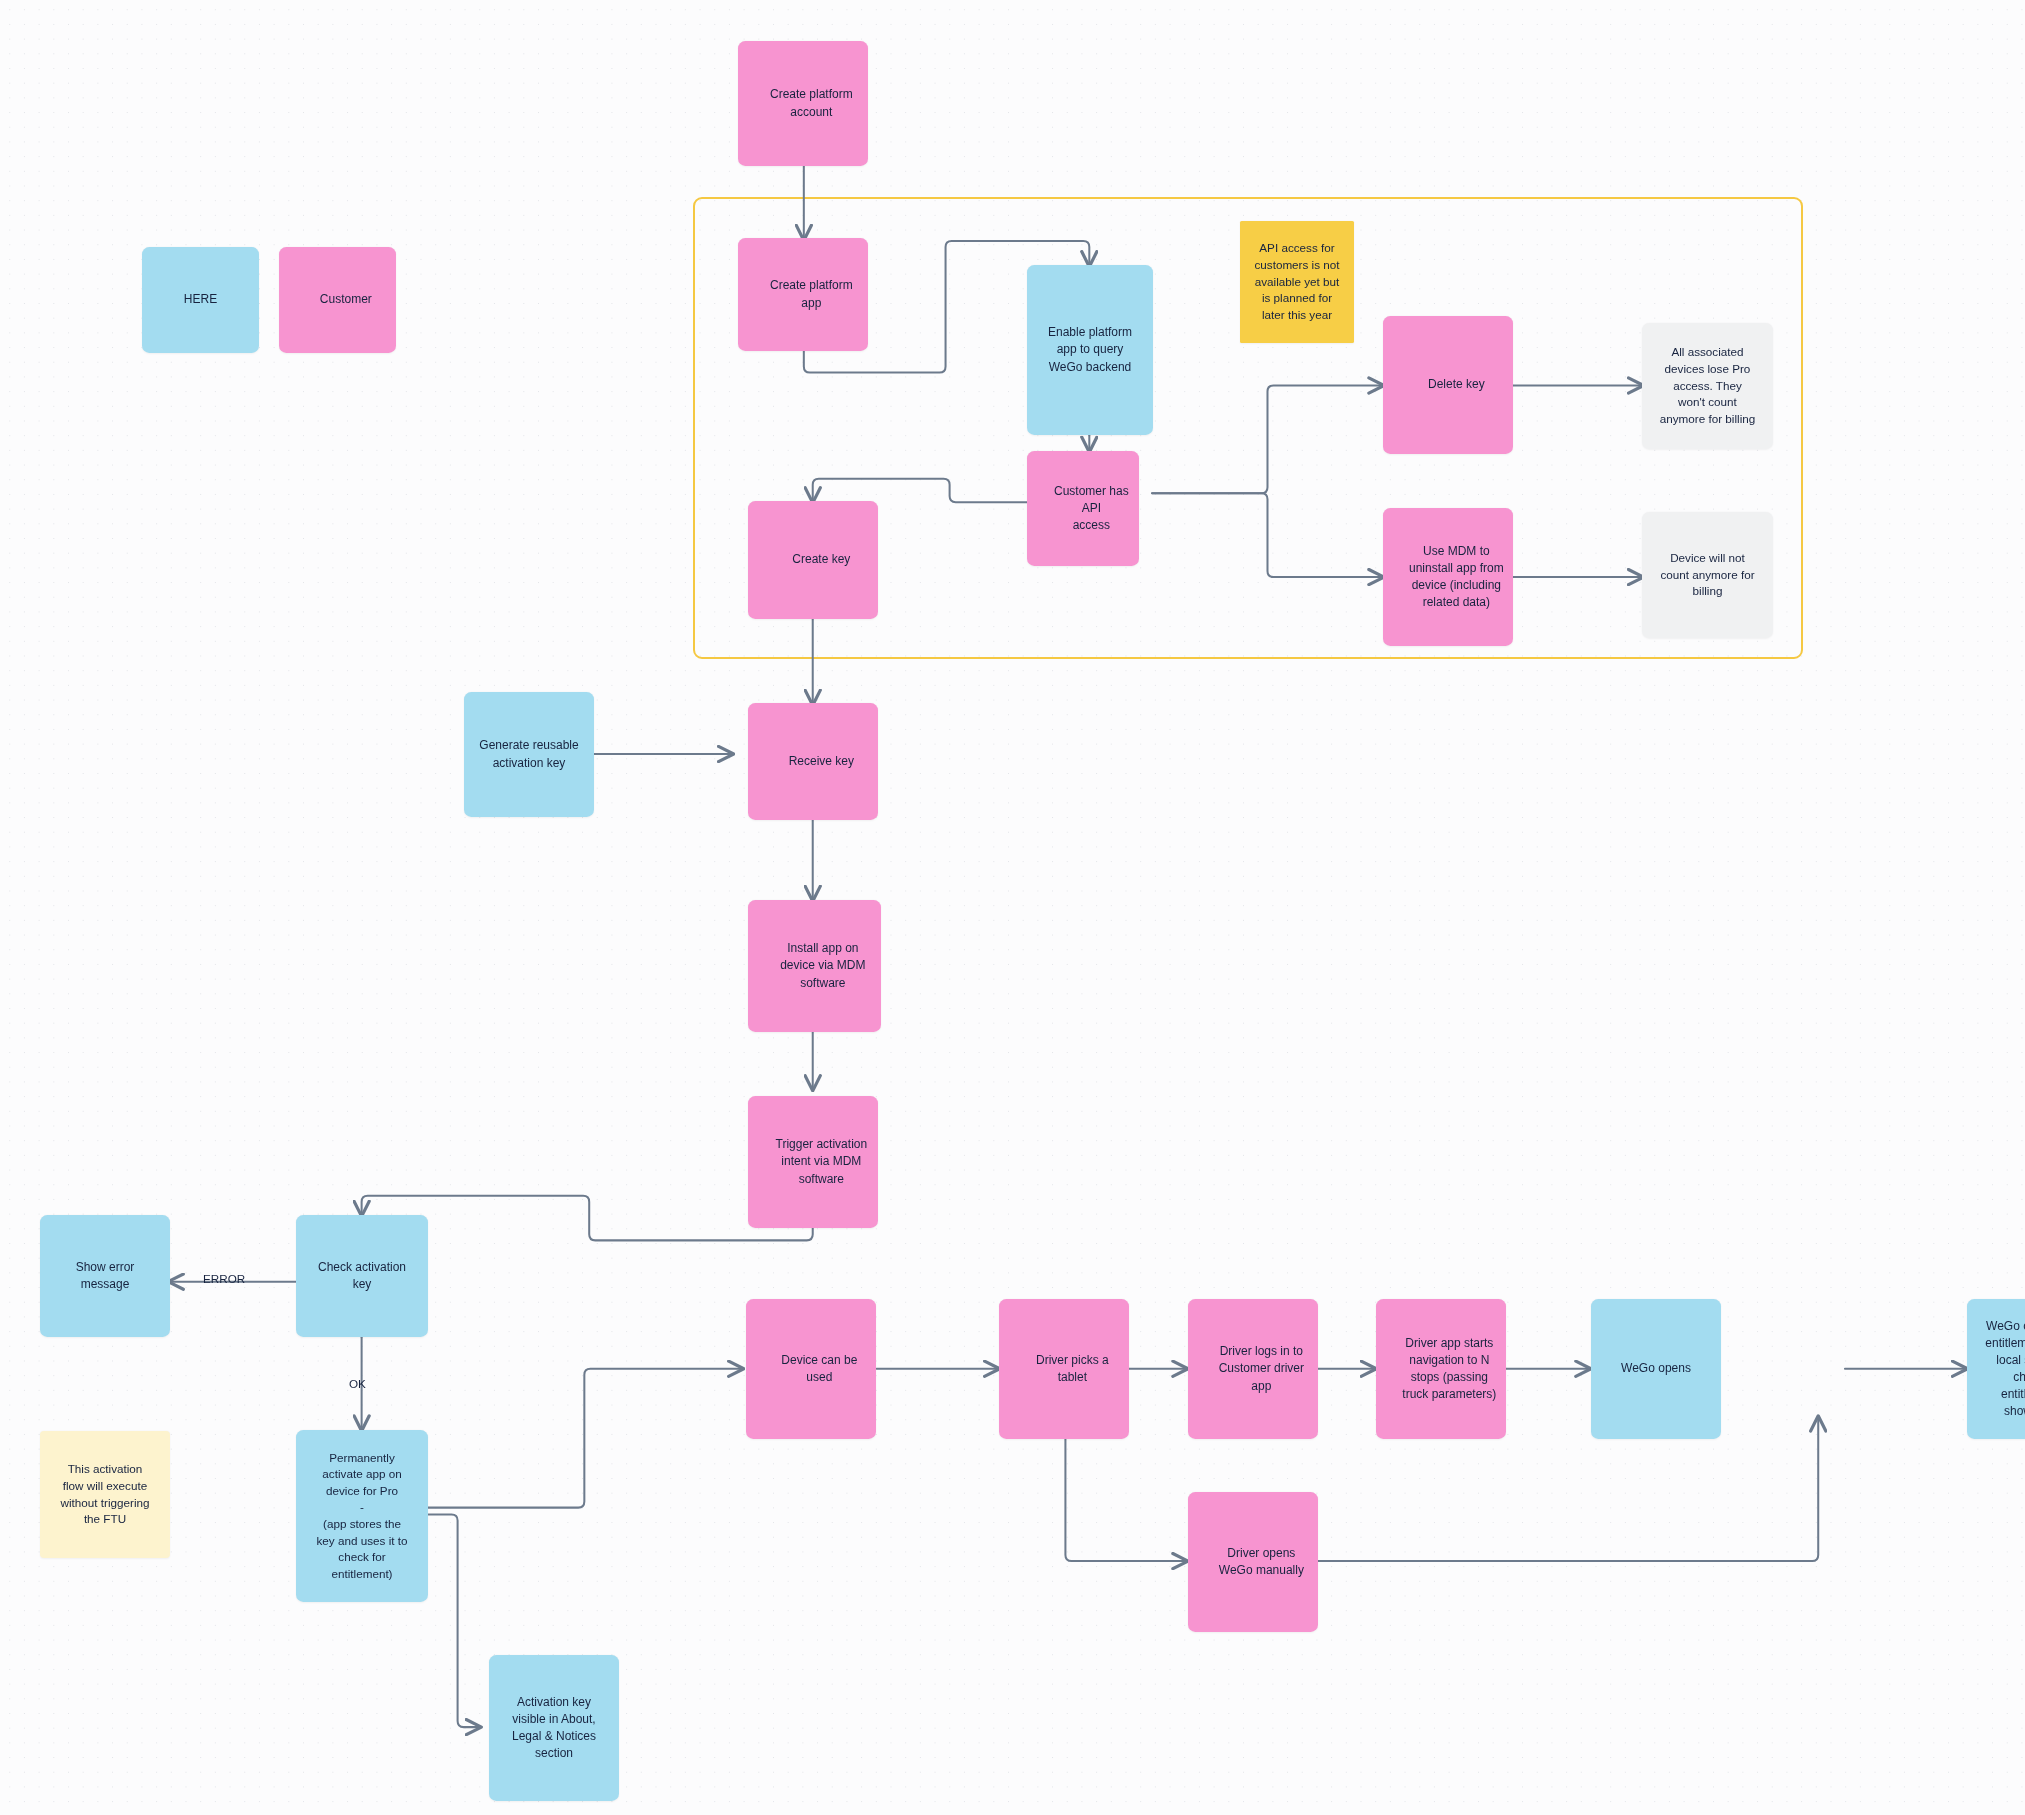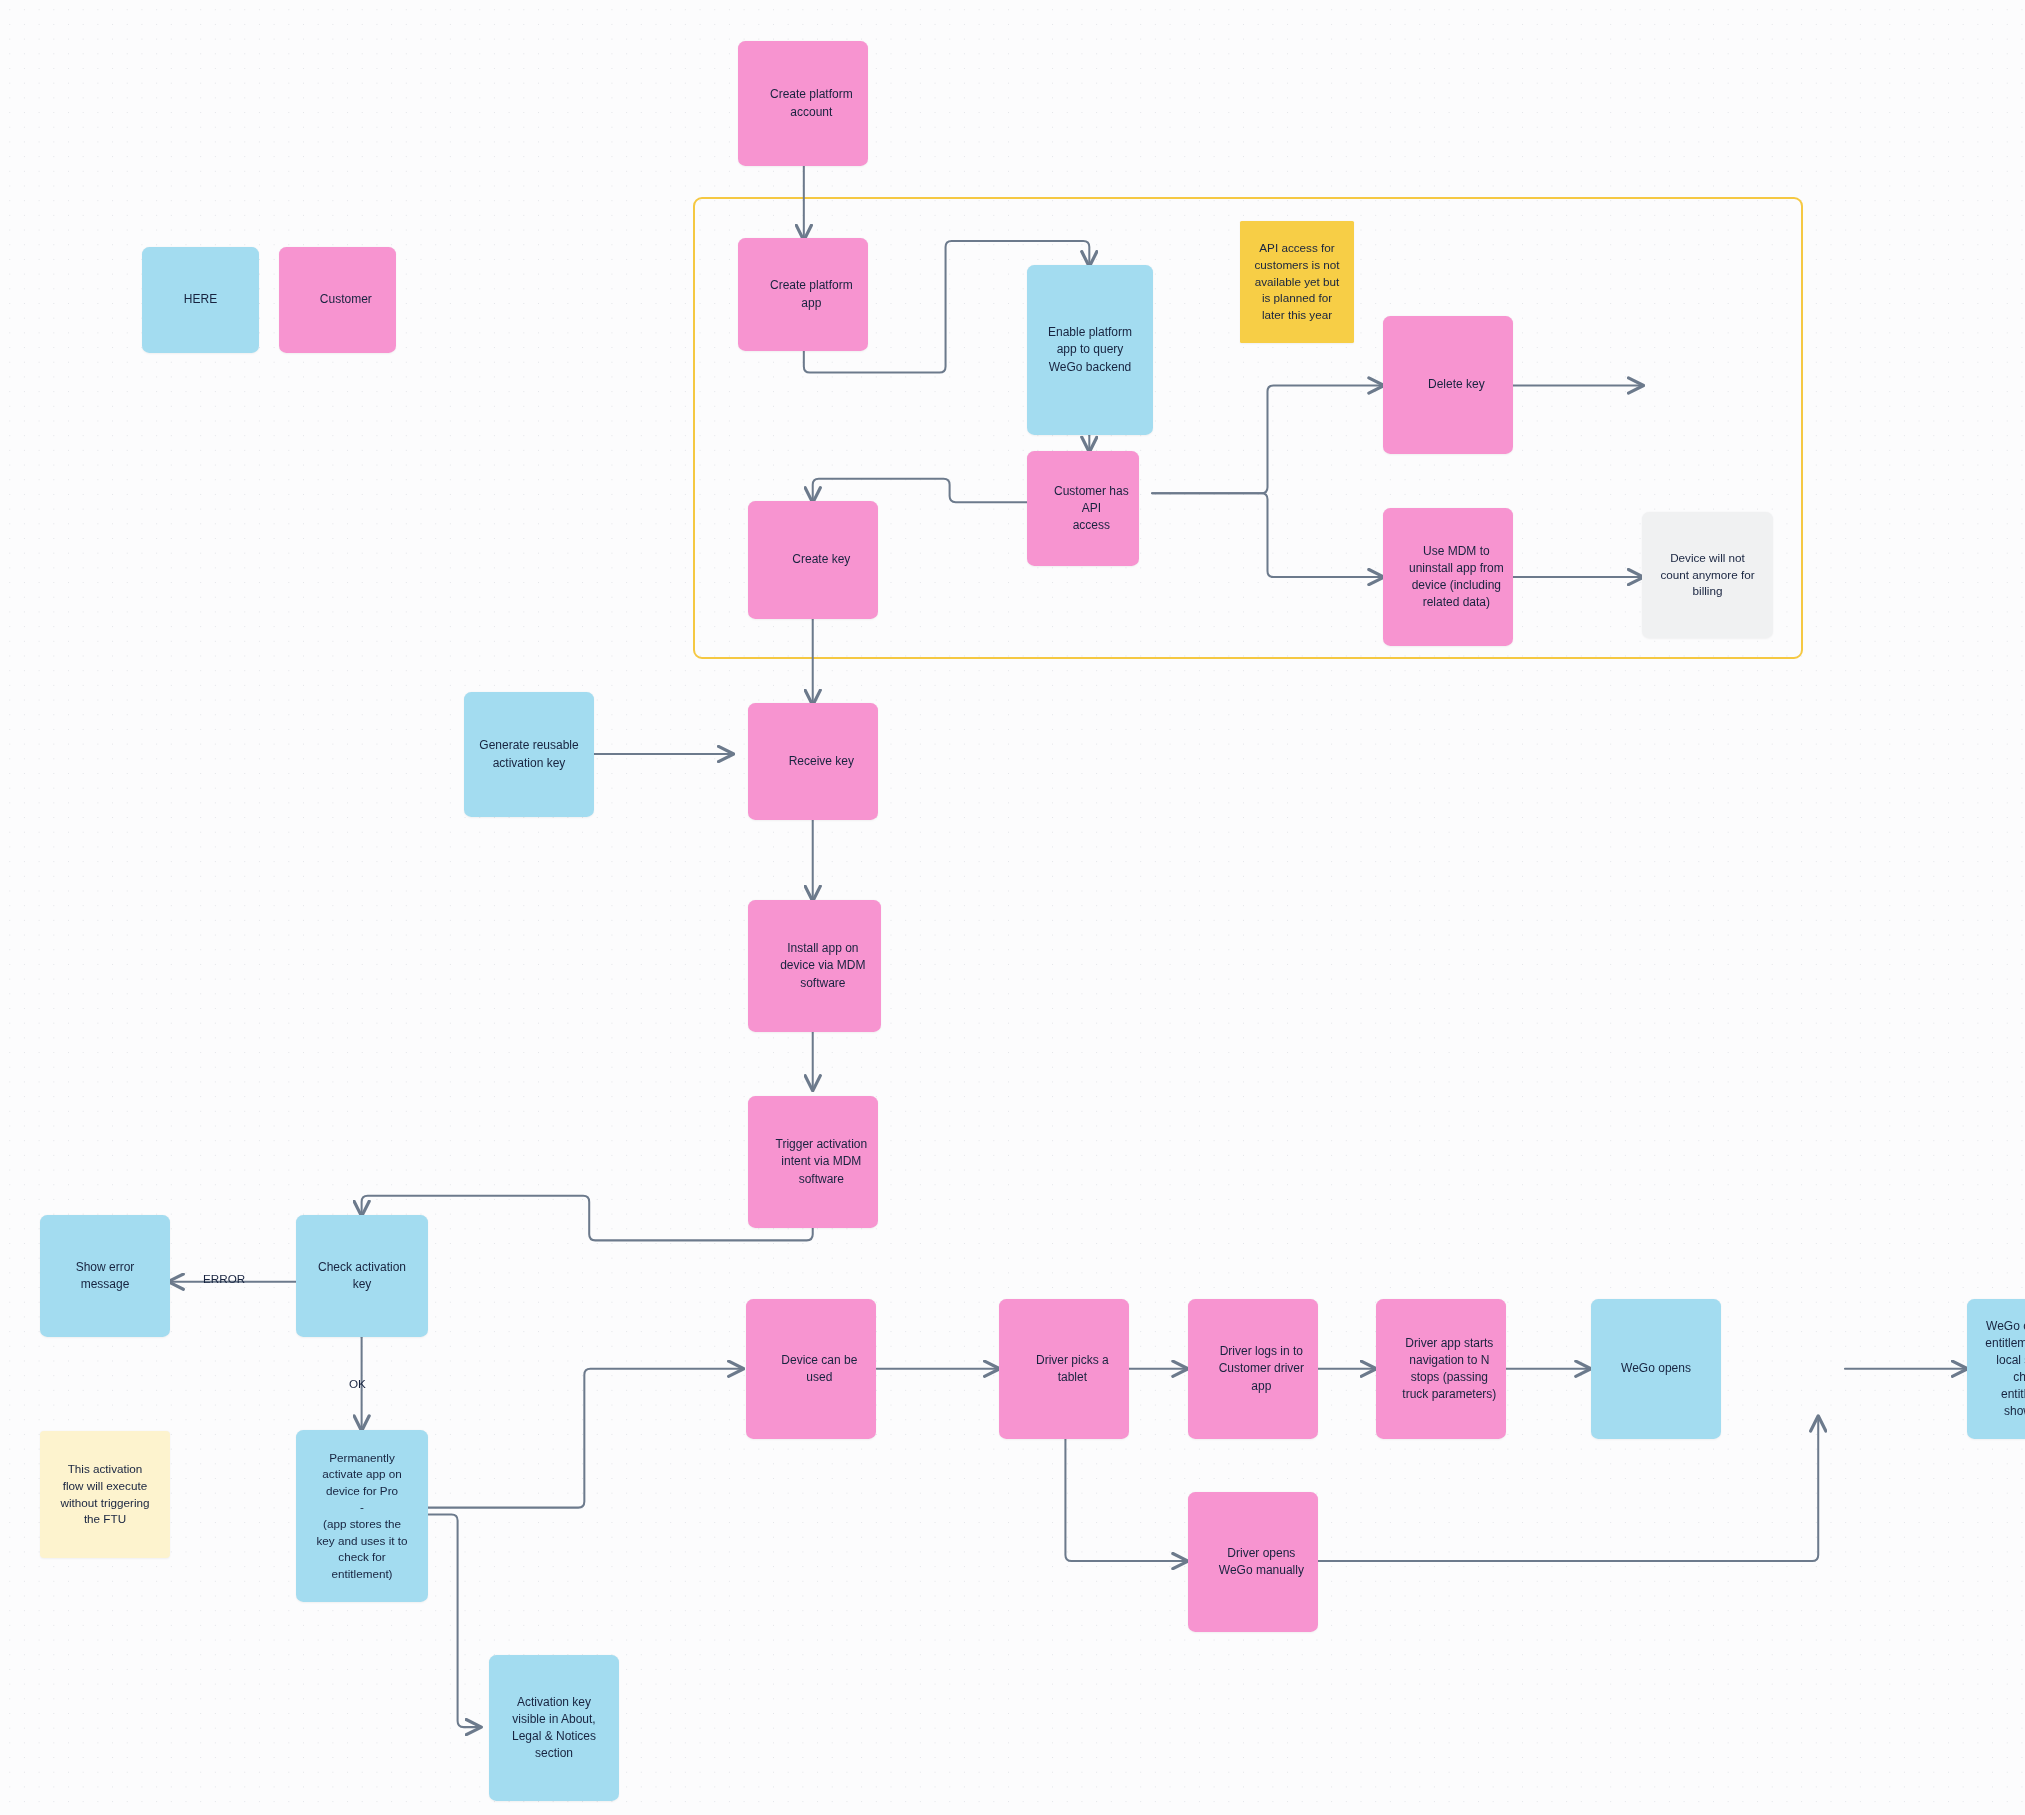--- a/index.html
+++ b/index.html
@@ -134,20 +134,25 @@
 customers is not
 available yet but
 is planned for
 later this year</div>
 
   <div class="node customer" style="left:1027px;top:451px;width:112px;height:115px;">Customer has API
 access</div>
 
   <div class="node customer" style="left:1383px;top:316px;width:130px;height:138px;">Delete key</div>
 
+  <div class="node note-grey" style="left:1642px;top:323px;width:131px;height:126px;">All associated
+devices lose Pro
+access. They
+won't count
+anymore for billing</div>
 
   <div class="node customer" style="left:1383px;top:508px;width:130px;height:138px;">Use MDM to
 uninstall app from
 device (including
 related data)</div>
 
   <div class="node note-grey" style="left:1642px;top:512px;width:131px;height:126px;">Device will not
 count anymore for
 billing</div>
 

